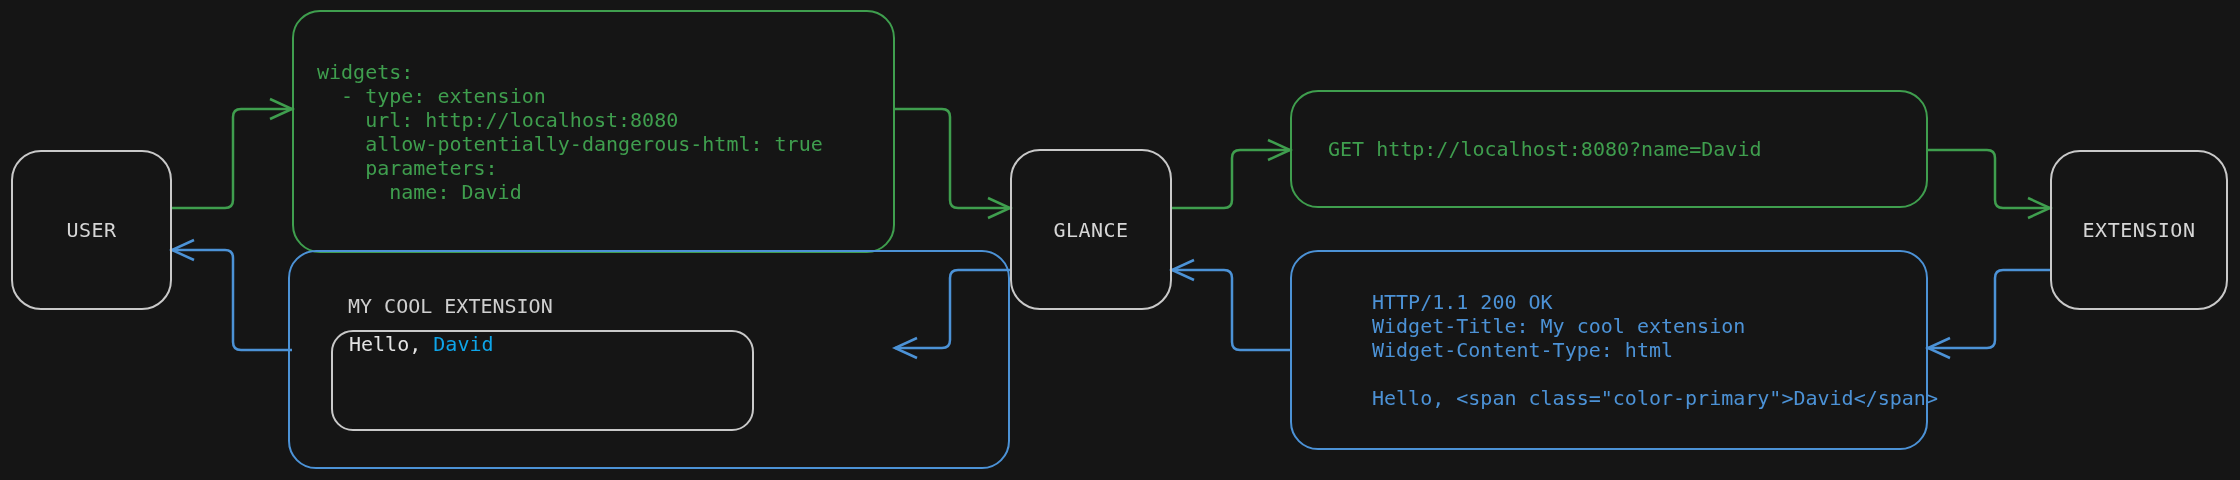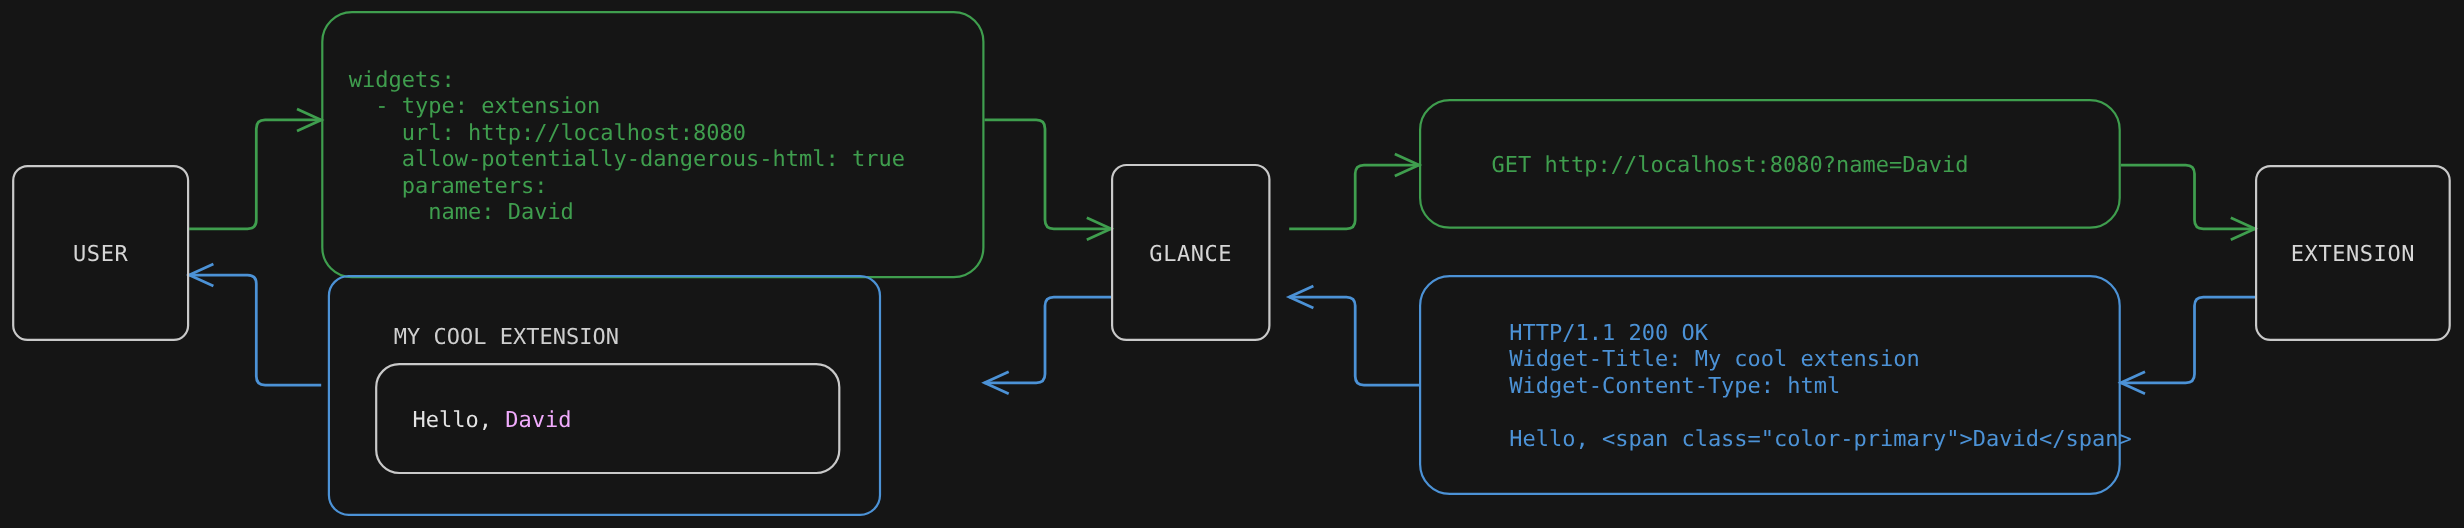--- a/index.html
+++ b/index.html
@@ -18,21 +18,21 @@
   .connectors {
     position: absolute;
     left: 0; top: 0;
     overflow: visible;
   }
   
   .node {
     position: absolute;
     box-sizing: border-box;
     border: 2.5px solid #c9c9c9;
-    border-radius: 14px;
+    border-radius: 30px;
     display: flex;
     align-items: center;
     justify-content: center;
   }
   .node-label {
     color: #d6d6d6;
     font-size: 20px;
     letter-spacing: 0.5px;
     white-space: nowrap;
   }
@@ -67,27 +67,26 @@
   .inner-box {
     position: absolute;
     box-sizing: border-box;
     left: 41px;
     top: 78px;
     width: 423px;
     height: 101px;
     border: 2.5px solid #c9c9c9;
     border-radius: 22px;
     display: flex;
-    align-items: center;
-    padding-left: 32px;
+    padding-left: 16px;
     font-size: 20px;
     white-space: pre;
   }
   .hello-text  { color: #e4e4e4; }
-  .name-orange { color: #f0abfc; }
+  .name-orange { color: #0ea5e9; }
 </style>
 </head>
 <body>
 
 <div class="canvas">
 
   <svg class="connectors" width="2240" height="480" viewBox="0 0 2240 480">
     <defs>
       <marker id="arrow-green" markerWidth="50" markerHeight="26" refX="0" refY="0" orient="auto" markerUnits="userSpaceOnUse" style="overflow:visible;">
         <path d="M-22,-10 L0,0 L-22,10" fill="none" stroke="#3f9e4e" stroke-width="2.5"></path>
@@ -105,49 +104,49 @@
     <path d="M2050,270 H2003 Q1995,270 1995,278 V340 Q1995,348 1987,348 H1928" fill="none" stroke="#4c92d6" stroke-width="2.5" marker-end="url(#arrow-blue)"></path>
     <path d="M1290,350 H1240 Q1232,350 1232,342 V278 Q1232,270 1224,270 H1172" fill="none" stroke="#4c92d6" stroke-width="2.5" marker-end="url(#arrow-blue)"></path>
     <path d="M1010,270 H958 Q950,270 950,278 V340 Q950,348 942,348 H895" fill="none" stroke="#4c92d6" stroke-width="2.5" marker-end="url(#arrow-blue)"></path>
     <path d="M292,350 H241 Q233,350 233,342 V258 Q233,250 225,250 H172" fill="none" stroke="#4c92d6" stroke-width="2.5" marker-end="url(#arrow-blue)"></path>
   </svg>
 
   <div class="node" style="left:11px; top:150px; width:161px; height:160px;">
     <span class="node-label">USER</span>
   </div>
 
-  <div class="node" style="left:1010px; top:149px; width:145px; height:161px;">
+  <div class="node" style="left:1010px; top:149px; width:162px; height:161px;">
     <span class="node-label">GLANCE</span>
   </div>
 
   <div class="node" style="left:2050px; top:150px; width:178px; height:160px;text-align:center;">
     <span class="node-label">EXTENSION</span>
   </div>
 
   <div class="msgbox green" style="left:292px; top:10px; width:603px; height:243px; padding-left:23px;">
     <pre class="code green-text">widgets:
   - type: extension
     url: http://localhost:8080
     allow-potentially-dangerous-html: true
     parameters:
       name: David</pre>
   </div>
 
-  <div class="msgbox green" style="left:1290px; top:90px; width:638px; height:118px; padding-left:64px;">
+  <div class="msgbox green" style="left:1290px; top:90px; width:638px; height:118px; padding-left:36px;">
     <pre class="code green-text">GET http://localhost:8080?name=David</pre>
   </div>
 
   <div class="msgbox blue" style="left:1290px; top:250px; width:638px; height:200px; padding-left:80px;">
     <pre class="code blue-text">HTTP/1.1 200 OK
 Widget-Title: My cool extension
 Widget-Content-Type: html
 
 Hello, &lt;span class="color-primary"&gt;David&lt;/span&gt;</pre>
   </div>
 
-  <div class="msgbox blue" style="left:298px; top:250px; width:503px; height:219px;border-radius:19px;">
+  <div class="msgbox blue" style="left:288px; top:250px; width:722px; height:219px;">
     <div class="widget-title">MY COOL EXTENSION</div>
     <div class="inner-box">
       <span class="hello-text">Hello, </span><span class="name-orange">David</span>
     </div>
   </div>
 
 </div>
 
 </body></html>

